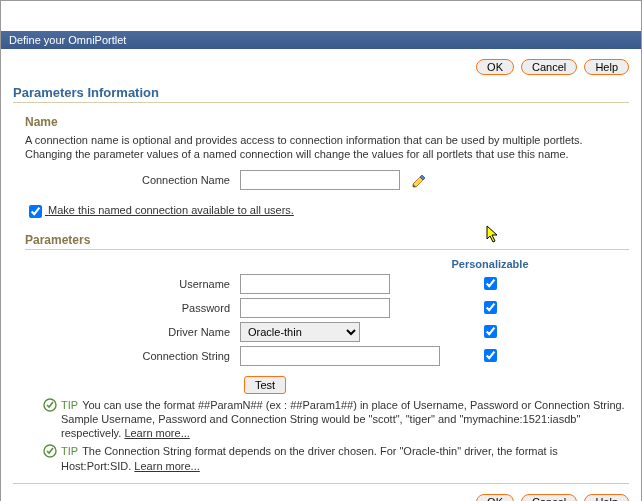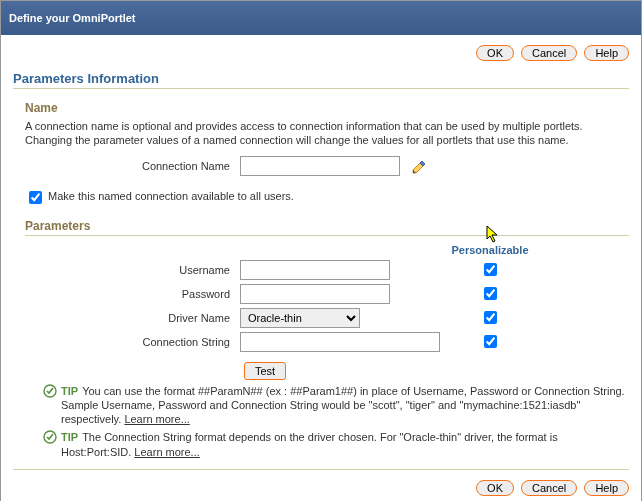--- a/index.html
+++ b/index.html
@@ -11,23 +11,24 @@
     background: #fff;
   }
   .window {
     width: 642px;
     border: 1px solid #999;
     background: #fff;
   }
   .titlebar {
     background: linear-gradient(#4a6b9c, #3a5a8a);
     color: #fff;
-    font-weight: bold;
-    padding: 11px 8px;
-    font-size: 11px;
+    font-weight: normal;
+    padding: 3px 8px;
+    font-size: 11px;
+    margin-top: 30px;
   }
   .content { padding: 6px 12px 10px 12px; }
   .btn-row {
     text-align: right;
     padding: 4px 0;
   }
   .btn {
     display: inline-block;
     background: #eee;
     border: 1px solid #f97316;
@@ -102,21 +103,21 @@
     color: #336699;
     font-weight: bold;
     text-align: center;
   }
   .tip {
     display: flex;
     padding: 2px 0 2px 18px;
     line-height: 1.3;
   }
   .tip-icon { flex: 0 0 18px; }
-  .tip-label { color: #5a8f3f; font-weight: bold; padding-right: 4px; }
+  .tip-label { color: #5a8f3f; font-weight: normal; padding-right: 4px; }
   .tip-text { flex: 1; color: #333; }
   .link { text-decoration: underline; color: #333; cursor: pointer; }
   .cursor {
     position: absolute;
     left: 485px; top: 224px;
     pointer-events: none;
   }
   .window { position: relative; }
 </style>
 </head>
@@ -147,21 +148,21 @@
           <span class="pencil-icon">
             <svg width="16" height="16" viewBox="0 0 16 16">
               <path d="M2 11 L9 4 L12 7 L5 14 L2 14 Z" fill="#ffd060" stroke="#b07000" stroke-width="0.8"></path>
               <path d="M9 4 L11 2 L14 5 L12 7 Z" fill="#5080d0" stroke="#305090" stroke-width="0.8"></path>
               <path d="M2 14 L2 11 L5 14 Z" fill="#555"></path>
             </svg>
           </span>
         </div>
       </div>
 
-      <div style="padding:10px 0 6px 0;" class="center-offset">
+      <div style="padding:10px 0 6px 0;text-decoration:underline;" class="center-offset">
         <label>
           <input type="checkbox" class="checkbox" checked="" style="">
           <span>Make this named connection available to all users.</span>
         </label>
       </div>
 
       <div class="subhead">Parameters</div>
       <div class="hr"></div>
 
       <div class="param-grid">

